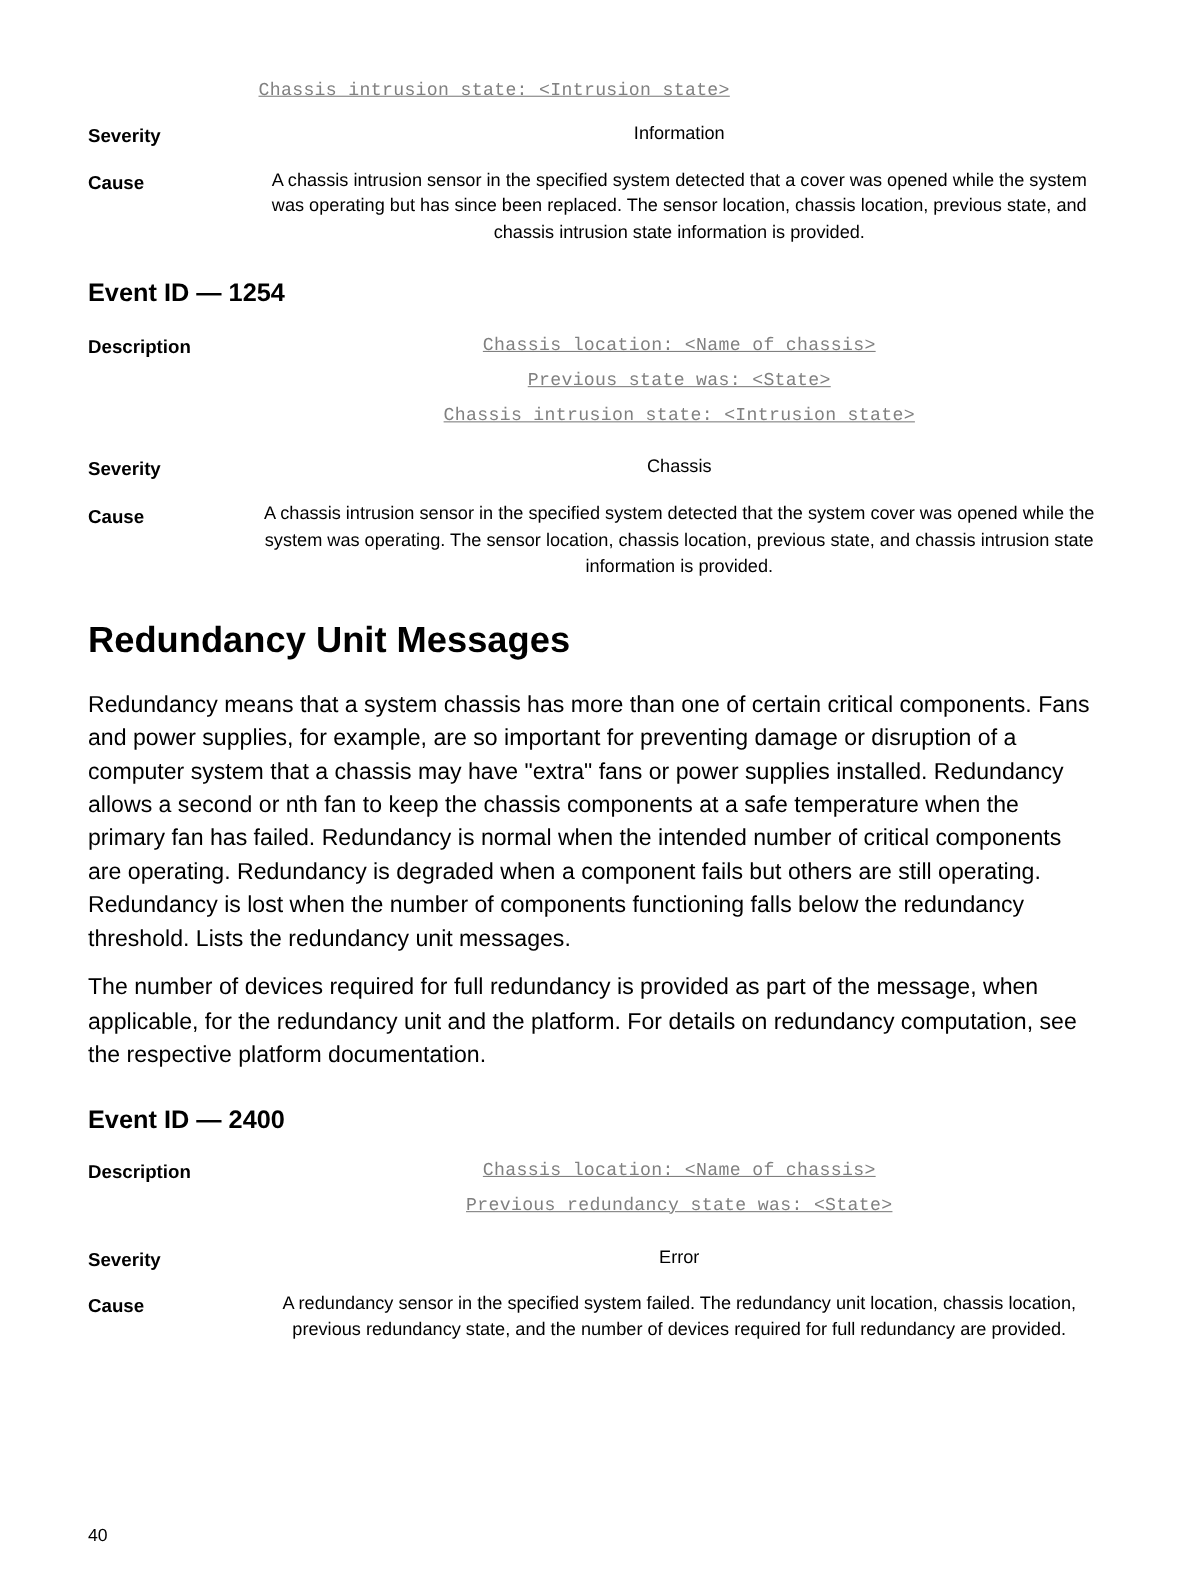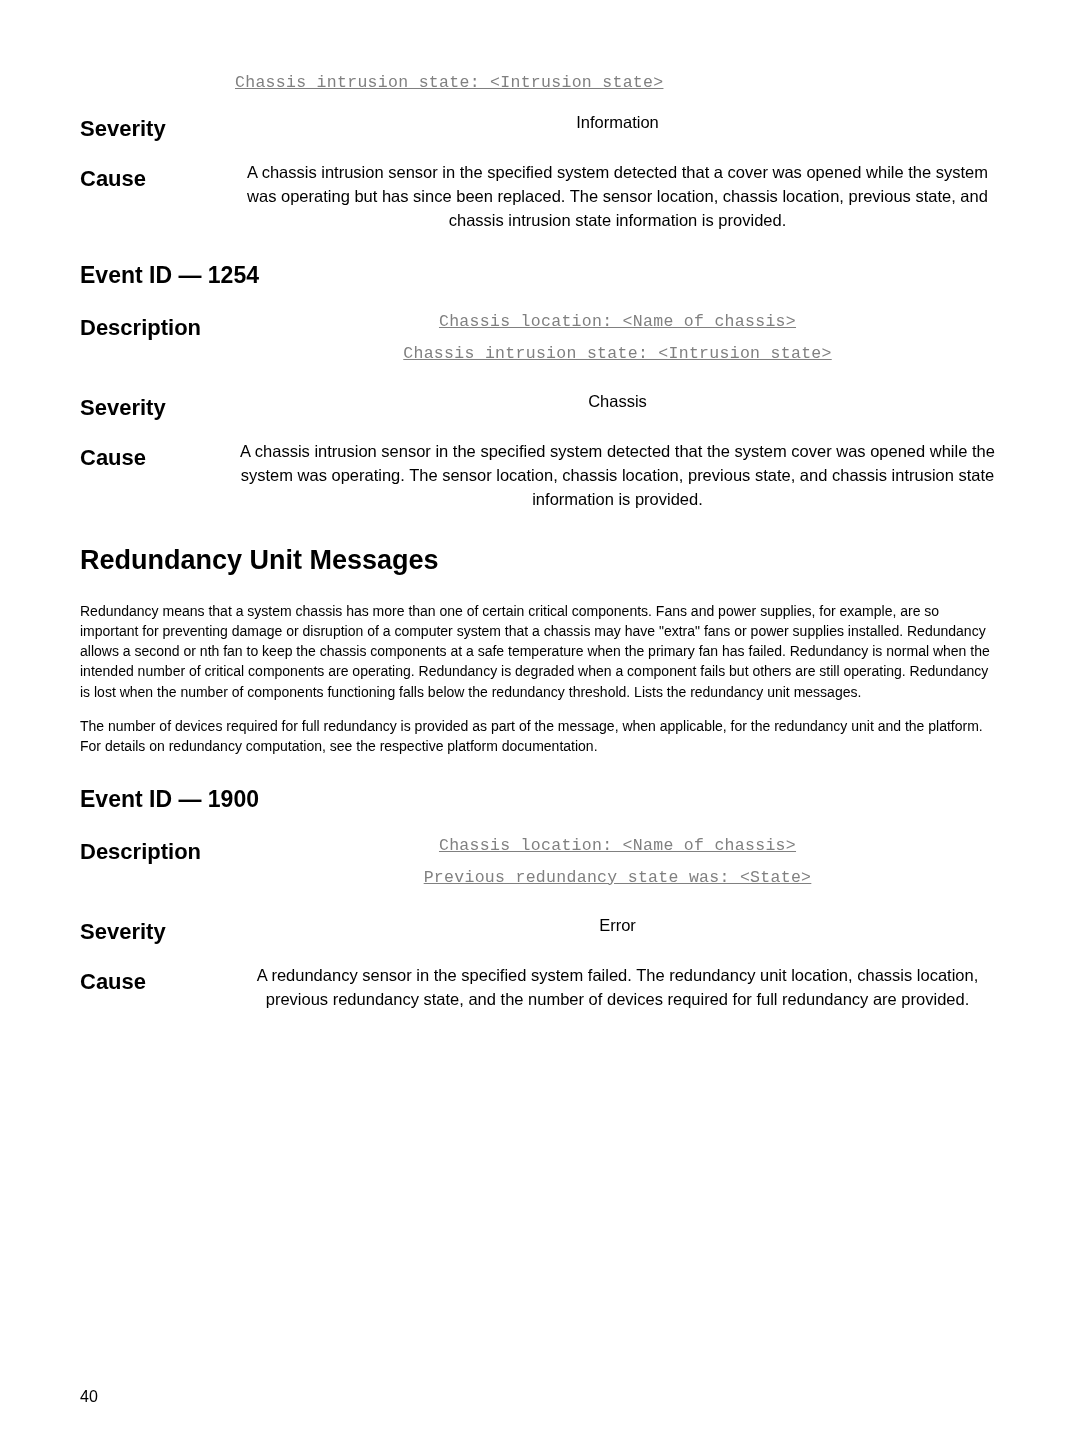--- a/index.html
+++ b/index.html
@@ -24,47 +24,47 @@
     letter-spacing: 0.3px;
     text-decoration: underline;
   }
   .def-row {
     display: flex;
     margin-bottom: 16px;
   }
   .def-label {
     flex: 0 0 155px;
     font-weight: 600;
-    font-size: 22px;
+    font-size: 17px;
     padding-top: 2px;
   }
   .def-value {
     flex: 1;
     font-size: 16.5px;
     color: #000000;
     text-align: center;
   }
   .def-value .code-line {
     display: block;
     margin-bottom: 8px;
   }
   .section-h2 {
     font-size: 23px;
     font-weight: 600;
     margin-top: 26px;
     margin-bottom: 18px;
   }
   .section-h1 {
-    font-size: 27px;
+    font-size: 33px;
     font-weight: 600;
     margin-top: 30px;
     margin-bottom: 20px;
   }
   .body-para {
-    font-size: 14px;
+    font-size: 21px;
     margin-bottom: 14px;
     color: #000000;
   }
   .page-number {
     position: absolute;
     bottom: 26px;
     left: 80px;
     font-size: 16px;
   }
   .top-code-line {
@@ -88,40 +88,41 @@
   <div class="def-label">Cause</div>
   <div class="def-value">A chassis intrusion sensor in the specified system detected that a cover was opened while the system was operating but has since been replaced. The sensor location, chassis location, previous state, and chassis intrusion state information is provided.</div>
 </div>
 
 <h2 class="section-h2">Event ID — 1254</h2>
 
 <div class="def-row">
   <div class="def-label">Description</div>
   <div class="def-value">
     <span class="code-text code-line">Chassis location: &lt;Name of chassis&gt;</span>
+    <span class="code-text code-line">Previous state was: &lt;State&gt;</span>
     <span class="code-text code-line">Chassis intrusion state: &lt;Intrusion state&gt;</span>
   </div>
 </div>
 
 <div class="def-row">
   <div class="def-label">Severity</div>
   <div class="def-value">Chassis</div>
 </div>
 
 <div class="def-row">
   <div class="def-label">Cause</div>
   <div class="def-value">A chassis intrusion sensor in the specified system detected that the system cover was opened while the system was operating. The sensor location, chassis location, previous state, and chassis intrusion state information is provided.</div>
 </div>
 
 <h1 class="section-h1">Redundancy Unit Messages</h1>
 
 <p class="body-para">Redundancy means that a system chassis has more than one of certain critical components. Fans and power supplies, for example, are so important for preventing damage or disruption of a computer system that a chassis may have "extra" fans or power supplies installed. Redundancy allows a second or nth fan to keep the chassis components at a safe temperature when the primary fan has failed. Redundancy is normal when the intended number of critical components are operating. Redundancy is degraded when a component fails but others are still operating. Redundancy is lost when the number of components functioning falls below the redundancy threshold. Lists the redundancy unit messages.</p>
 <p class="body-para">The number of devices required for full redundancy is provided as part of the message, when applicable, for the redundancy unit and the platform. For details on redundancy computation, see the respective platform documentation.</p>
 
-<h2 class="section-h2">Event ID — 1900</h2>
+<h2 class="section-h2">Event ID — 2400</h2>
 
 <div class="def-row">
   <div class="def-label">Description</div>
   <div class="def-value">
     <span class="code-text code-line">Chassis location: &lt;Name of chassis&gt;</span>
     <span class="code-text code-line">Previous redundancy state was: &lt;State&gt;</span>
   </div>
 </div>
 
 <div class="def-row">

